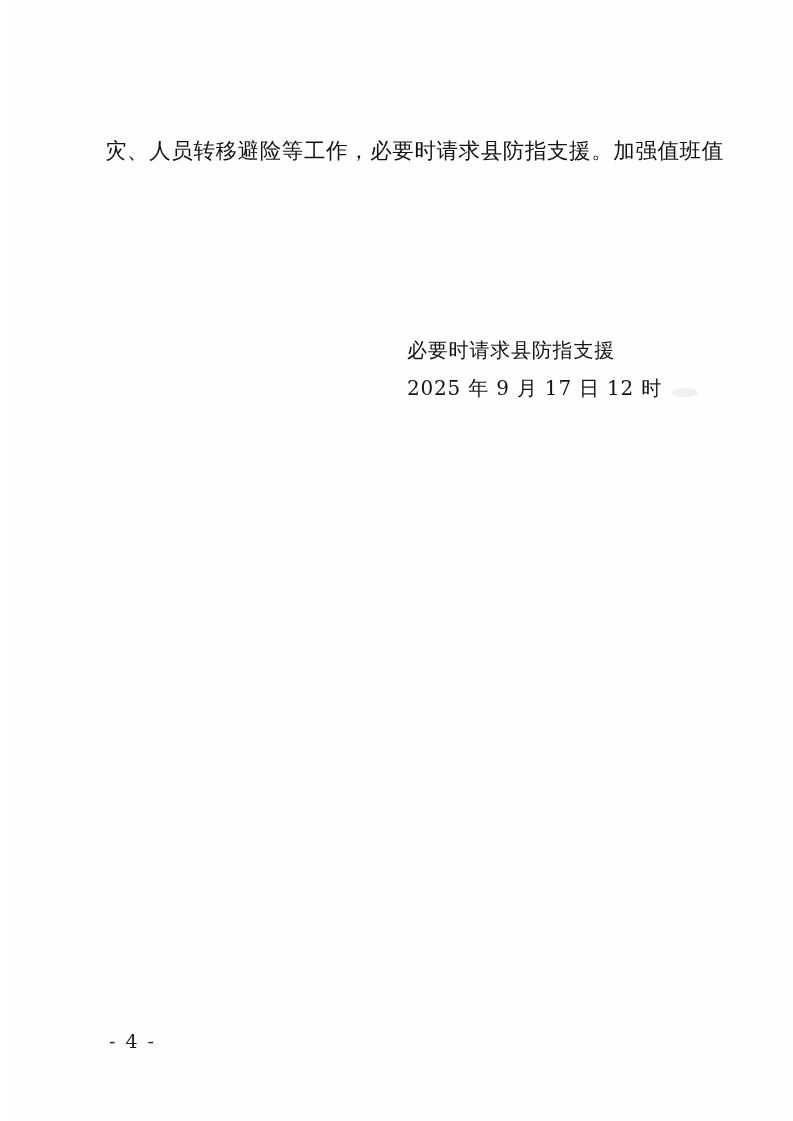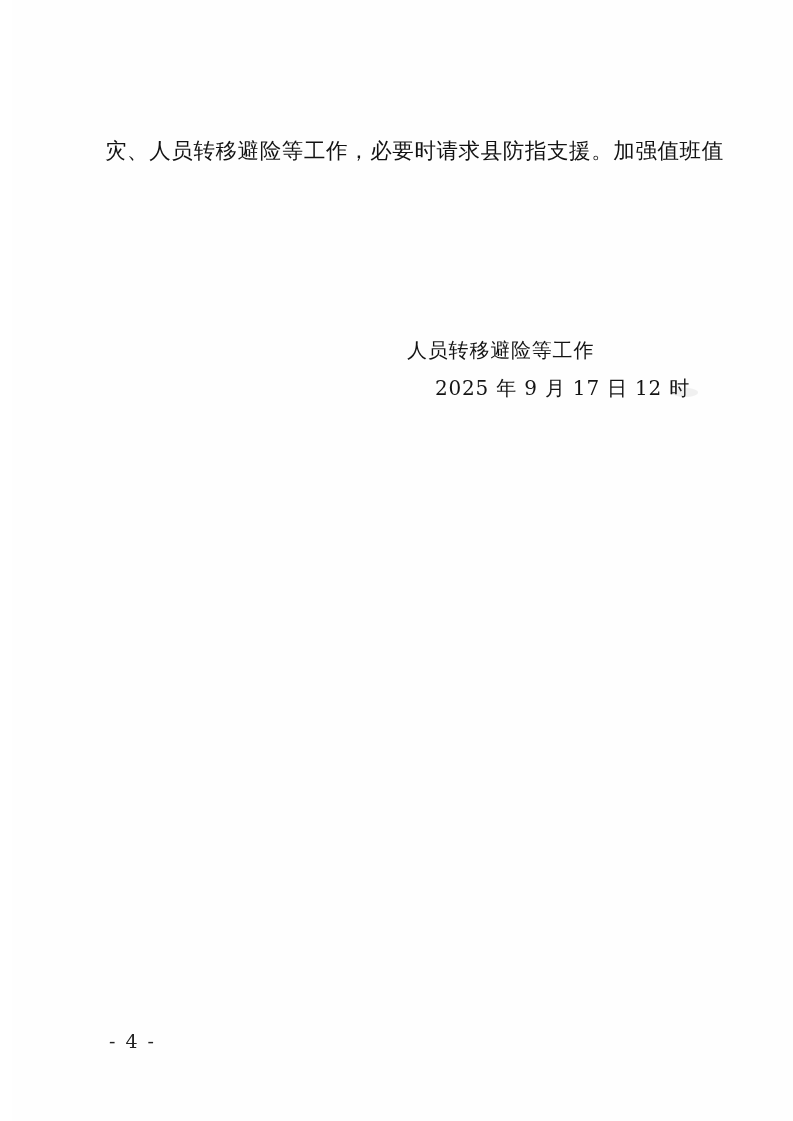--- a/index.html
+++ b/index.html
@@ -55,21 +55,20 @@
     color: #141414;
   }
 
   .sig-date {
     font-size: 20px;
     line-height: 34px;
     letter-spacing: 0.8px;
     white-space: nowrap;
     color: #141414;
     margin-top: 4px;
-    margin-left: 28px;
   }
 
   .page-number {
     position: absolute;
     left: 97px;
     top: 1030px;
     font-size: 19px;
     letter-spacing: 2px;
     color: #232323;
     white-space: nowrap;
@@ -88,21 +87,21 @@
 </head>
 <body>
 
 <div class="page">
 
   <div class="body-text">
     <div class="body-line">灾、人员转移避险等工作，必要时请求县防指支援。加强值班值</div>
   </div>
 
   <div class="signature-block">
-    <div class="sig-org">人员转移避险等工作</div>
+    <div class="sig-org">必要时请求县防指支援</div>
     <div class="sig-date">2025 年 9 月 17 日 12 时</div>
   </div>
 
   <div class="smudge"></div>
 
   <div class="page-number">- 4 -</div>
 
 </div>
 
 </body></html>

